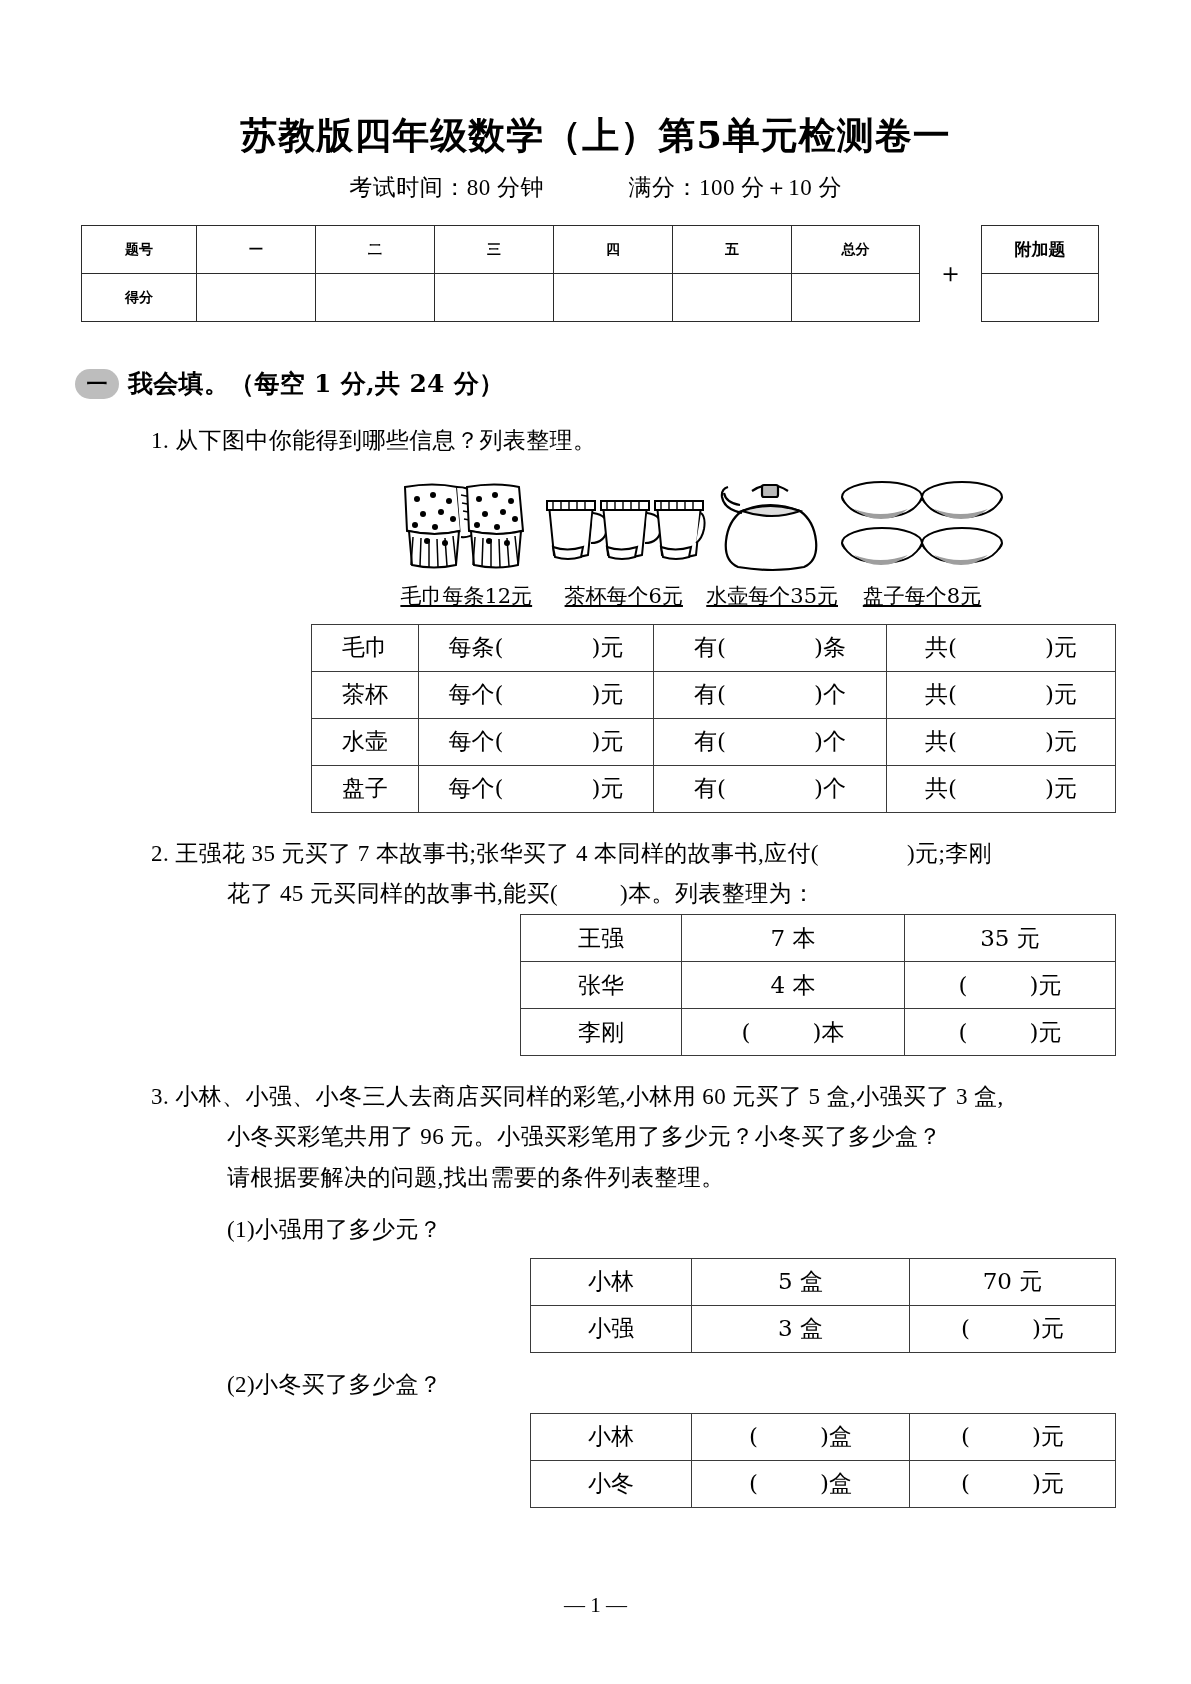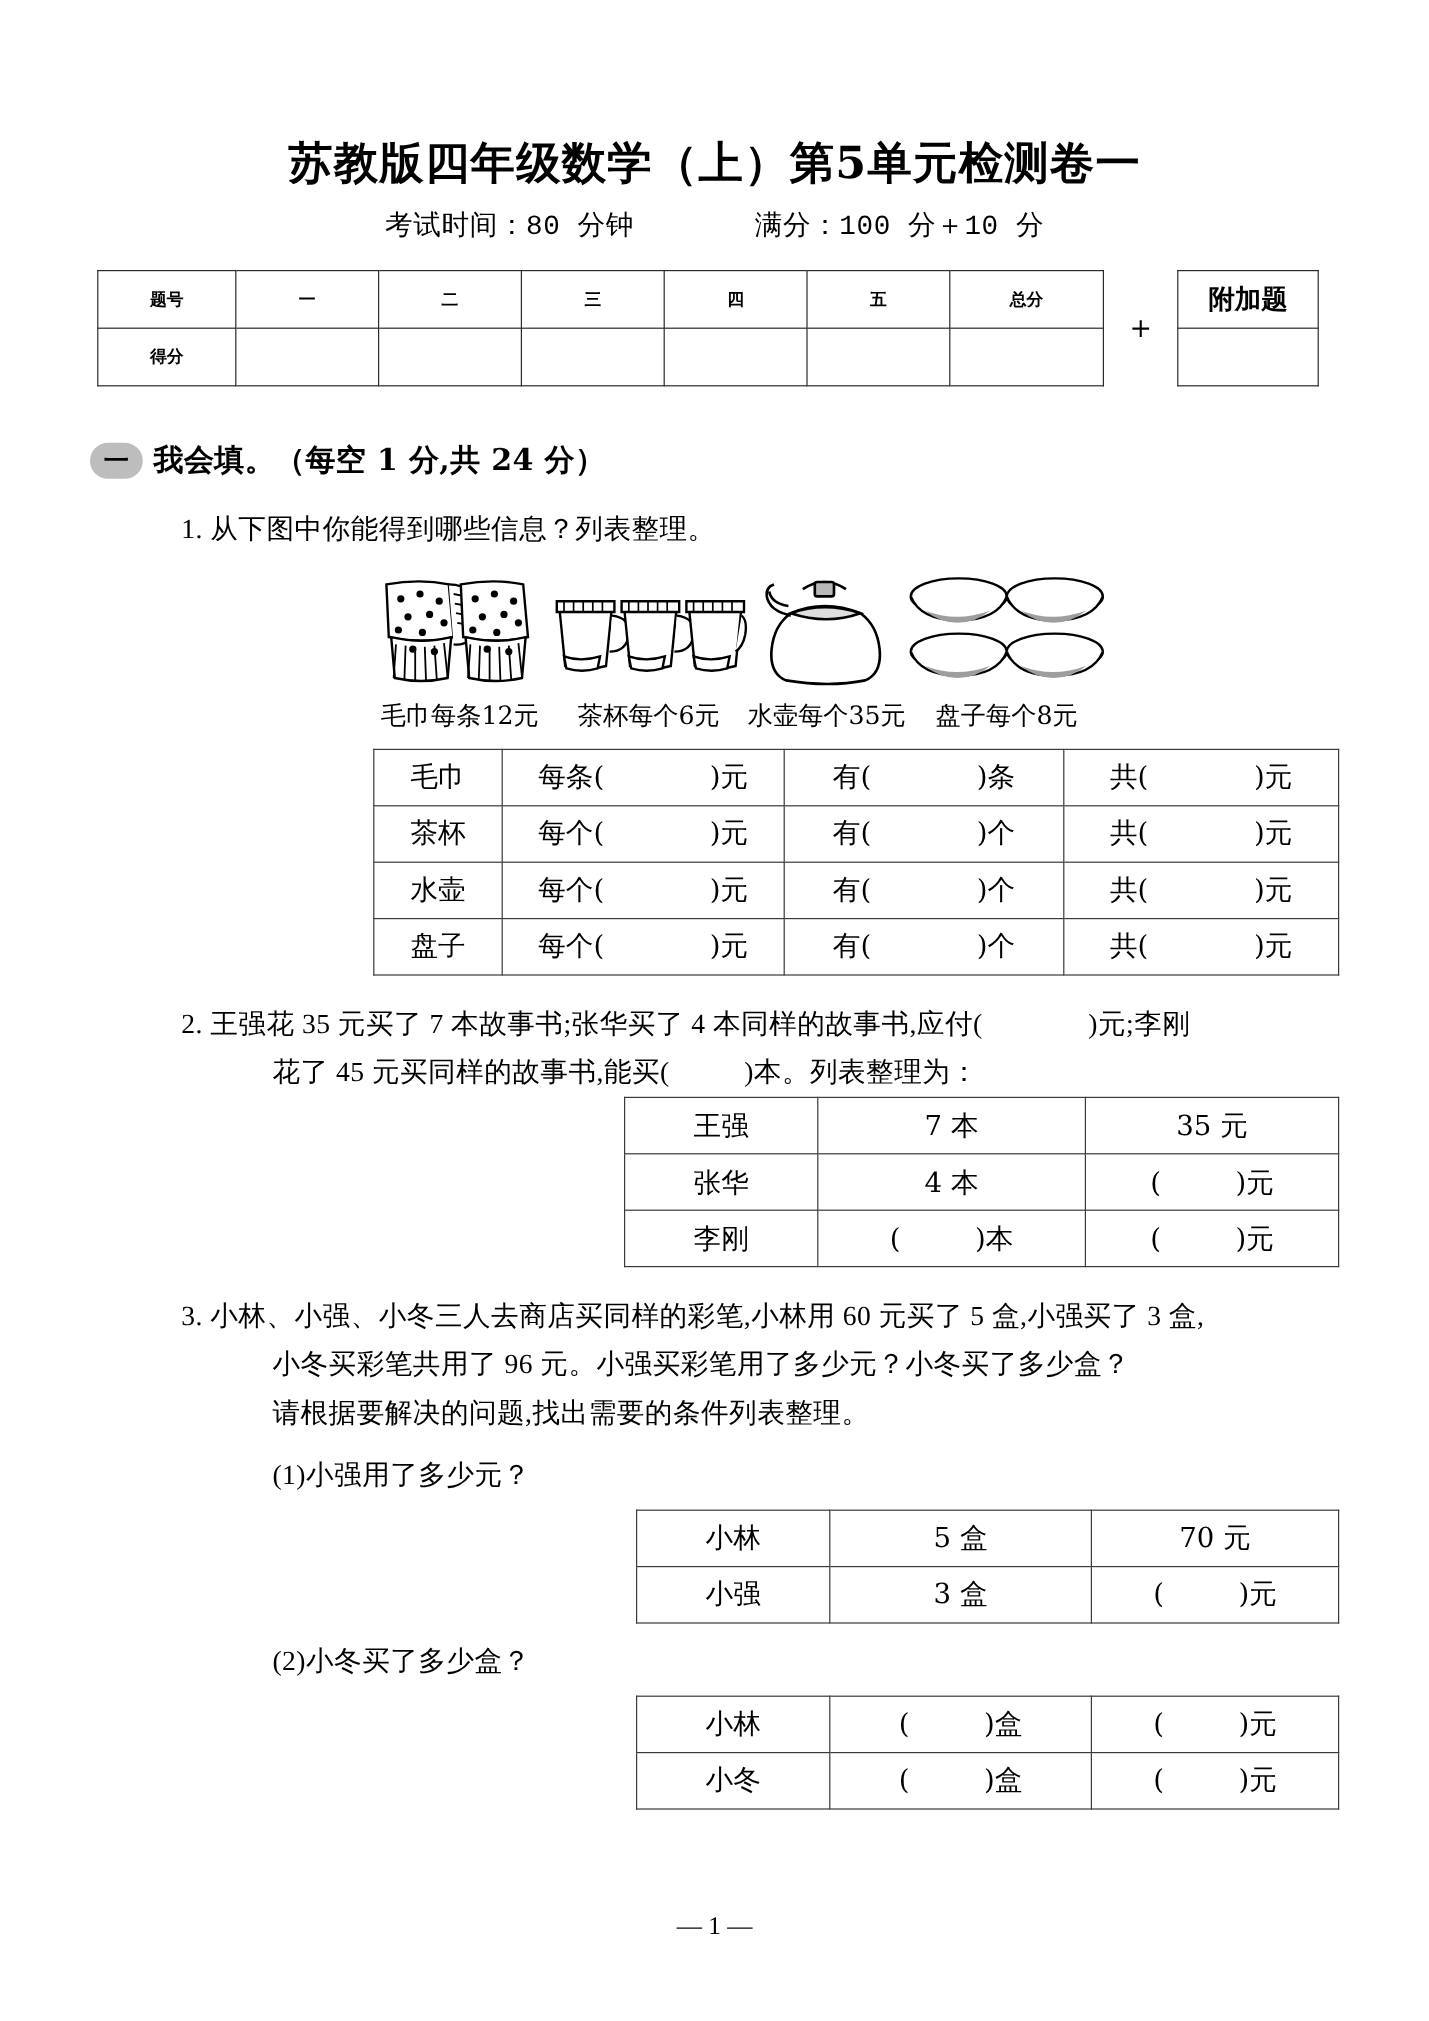--- a/index.html
+++ b/index.html
@@ -31,21 +31,20 @@
     font-size: 37px;
     letter-spacing: 1px;
     padding-top: 112px;
     line-height: 1.25;
   }
   .subtitle {
     text-align: center;
     font-size: 23px;
     margin-top: 14px;
     letter-spacing: 0.5px;
-    font-family: Liberation Mono, monospace;
   }
   .subtitle .gap {
     display: inline-block;
     width: 72px;
   }
 
   
   .score-wrap {
     display: flex;
     align-items: center;
@@ -67,21 +66,21 @@
   table.score td.col { width: 116px; font-weight: bold; }
   table.score td.tot { width: 125px; }
   table.score td.blank { font-weight: normal; }
   .plus-sign {
     font-size: 27px;
     padding: 0 17px;
     line-height: 1;
   }
   table.extra {
     border-collapse: collapse;
-    font-size: 22px;
+    font-size: 17px;
   }
   table.extra td {
     border: 1.5px solid #2b2b2b;
     height: 45px;
     width: 114px;
     text-align: center;
     font-weight: bold;
     font-family: "DejaVu Serif", "Liberation Serif", serif;
   }
 
@@ -134,24 +133,25 @@
     display: block;
     padding-left: 152px;
     font-size: 23px;
     margin-top: 16px;
     letter-spacing: 0.4px;
   }
 
   
   .illus-row {
     display: flex;
-    justify-content: center;
+    justify-content: flex-end;
     align-items: flex-end;
     margin-top: 16px;
     padding: 0 110px 0 150px;
+    text-decoration: underline;
   }
   .illus-cell {
     display: flex;
     flex-direction: column;
     align-items: center;
   }
   .illus-art {
     height: 95px;
     display: flex;
     align-items: flex-end;

